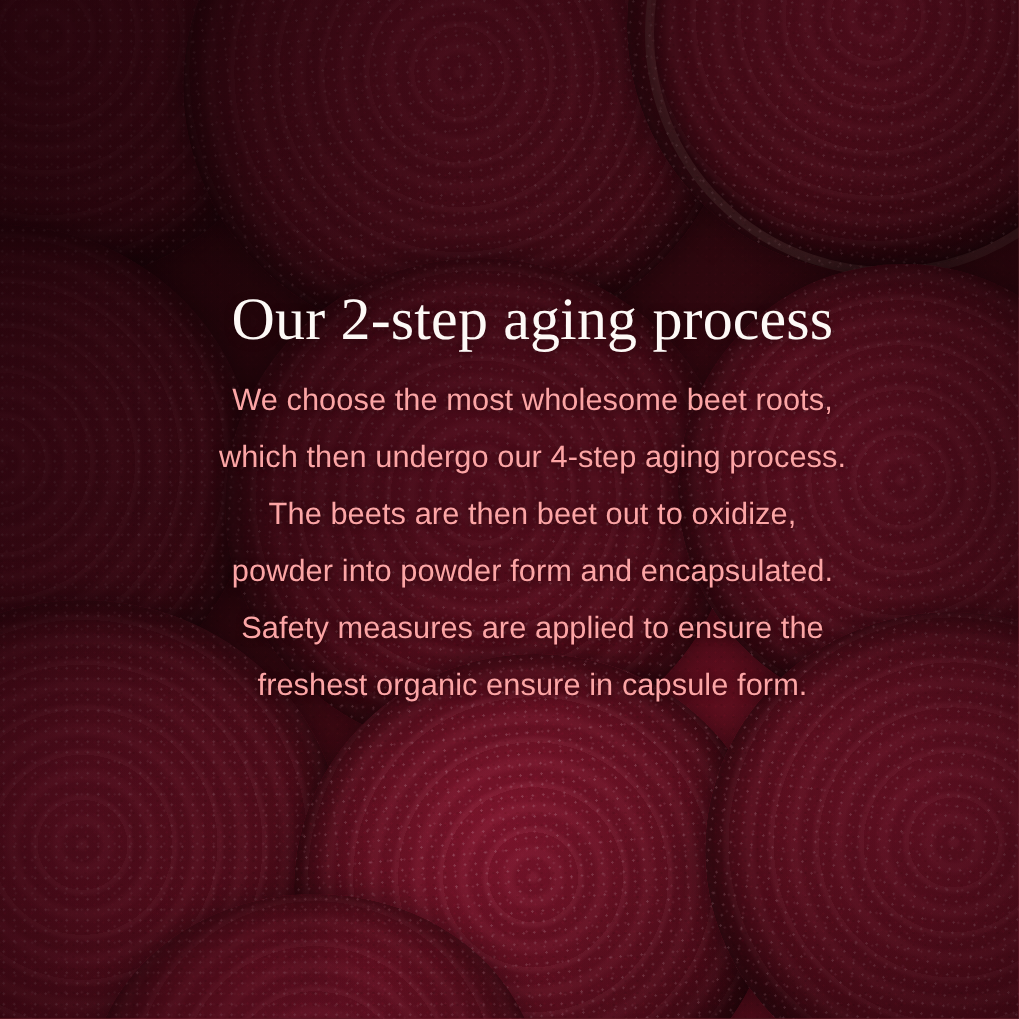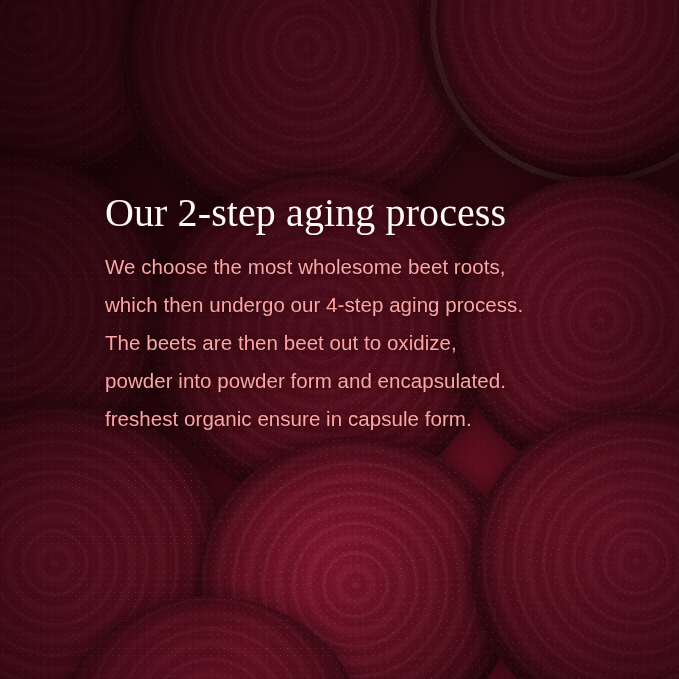--- a/index.html
+++ b/index.html
@@ -112,20 +112,21 @@
     pointer-events: none;
   }
 
   
   .copy {
     position: absolute;
     left: 105px;
     top: 192px;
     width: 500px;
     z-index: 5;
+    text-align: center;
   }
   .headline {
     margin: 0 0 14px 0;
     font-family: "Liberation Serif", serif;
     font-weight: 400;
     font-size: 40px;
     line-height: 1.06;
     letter-spacing: 0.1px;
     color: #fdf9f6;
     text-shadow: 0 1px 6px rgba(30,0,8,0.65);
@@ -168,17 +169,18 @@
     <div class="scrim"></div>
   </div>
 
   <div class="copy">
     <h1 class="headline">Our 2-step aging process</h1>
     <div class="body-text">
       <div class="body-line">We choose the most wholesome beet roots,</div>
       <div class="body-line">which then undergo our 4-step aging process.</div>
       <div class="body-line">The beets are then beet out to oxidize,</div>
       <div class="body-line">powder into powder form and encapsulated.</div>
+      <div class="body-line">Safety measures are applied to ensure the</div>
       <div class="body-line">freshest organic ensure in capsule form.</div>
     </div>
   </div>
 
 </div>
 
 </body></html>

